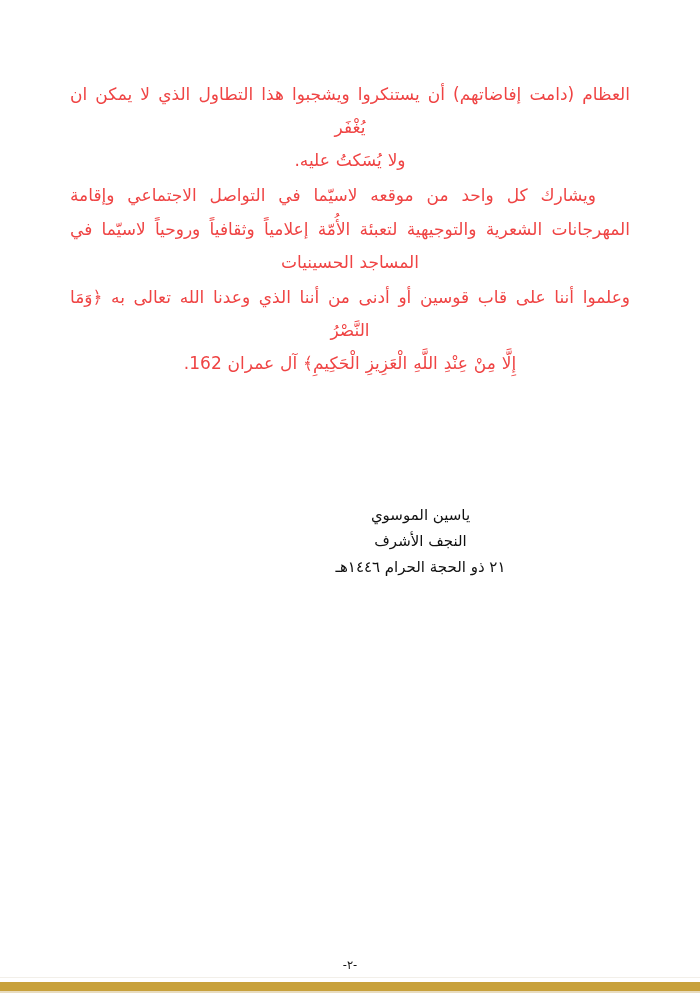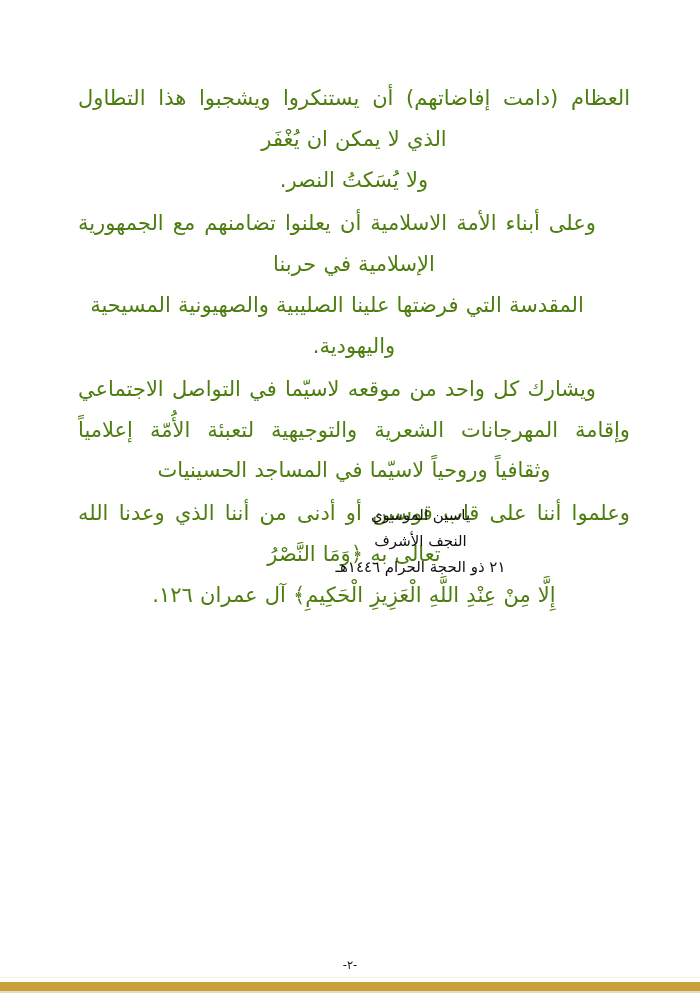--- a/index.html
+++ b/index.html
@@ -31,28 +31,28 @@
     position: absolute;
     top: 78px;
     right: 70px;
     left: 70px;
     direction: rtl;
     text-align: justify;
     text-align-last: center;
   }
 
   .para {
-    font-size: 21px;
+    font-size: 17px;
     line-height: 1.95;
-    margin: 0 0 2px 8px;
+    margin: 0 0 2px 0;
     text-align: justify;
     text-justify: inter-word;
     letter-spacing: 0;
     word-spacing: 0.5px;
-    color: #4d7c0f;
+    color: #ef4444;
   }
   .para.indent {
     text-indent: 34px;
   }
 
   
   .para.cont {
     text-indent: 0;
   }
 
@@ -133,39 +133,35 @@
 </style>
 </head>
 <body>
 
 <div class="page">
 
   <div class="content">
 
     <p class="para cont">
       <span>العظام (دامت إفاضاتهم) أن يستنكروا ويشجبوا هذا التطاول الذي لا يمكن ان يُغْفَر</span>
-      <span class="tail-center">ولا يُسَكتُ النصر.</span>
+      <span class="tail-center">ولا يُسَكتُ عليه.</span>
     </p>
 
-    <p class="para indent">
-      <span>وعلى أبناء الأمة الاسلامية أن يعلنوا تضامنهم مع الجمهورية الإسلامية في حربنا</span>
-      <span class="tail-center">المقدسة التي فرضتها علينا الصليبية والصهيونية المسيحية واليهودية.</span>
-    </p>
 
     <p class="para indent">
       <span>ويشارك كل واحد من موقعه لاسيّما في التواصل الاجتماعي وإقامة المهرجانات</span>
       <span>الشعرية والتوجيهية لتعبئة الأُمّة إعلامياً وثقافياً وروحياً لاسيّما في المساجد الحسينيات</span>
     </p>
 
     <p class="para">
       <span>وعلموا أننا على قاب قوسين أو أدنى من أننا الذي وعدنا الله تعالى به</span>
       <span class="quran quran-brackets">﴿وَمَا النَّصْرُ</span>
       <span class="tail-center">
         <span class="quran quran-brackets">إِلَّا مِنْ عِنْدِ اللَّهِ الْعَزِيزِ الْحَكِيمِ﴾</span>
-        <span class="cite">آل عمران ١٢٦.</span>
+        <span class="cite">آل عمران 162.</span>
       </span>
     </p>
 
   </div>
 
   <div class="signature">
     <span class="sig-line">ياسين الموسوي</span>
     <span class="sig-line">النجف الأشرف</span>
     <span class="sig-line date">٢١ ذو الحجة الحرام ١٤٤٦هـ</span>
   </div>

